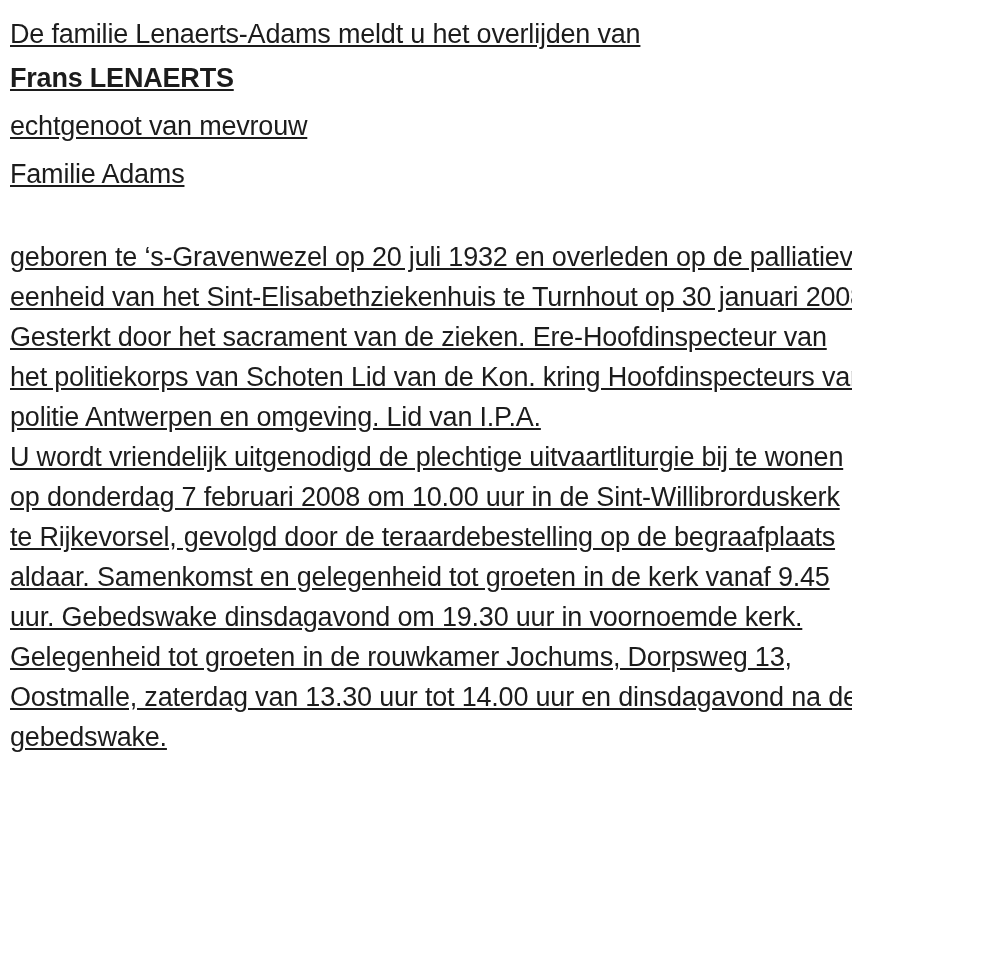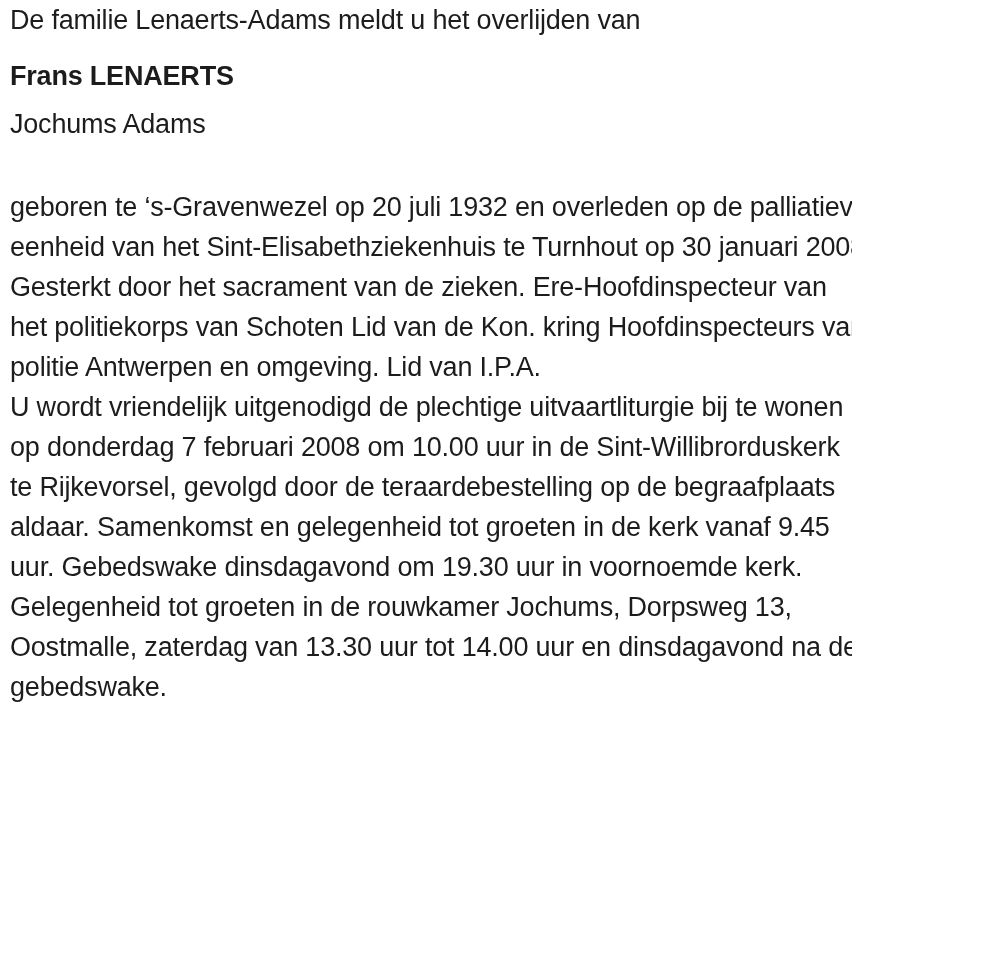--- a/index.html
+++ b/index.html
@@ -11,53 +11,55 @@
     height: 966px;
     background: #ffffff;
     overflow: hidden;
     font-family: "Liberation Sans", "DejaVu Sans", sans-serif;
     color: #1c1c1c;
   }
   .notice {
     box-sizing: border-box;
     width: 852px;
     height: 966px;
-    padding: 0 4px 0 10px;
+    padding: 14px 4px 0 10px;
     overflow: hidden;
+    text-decoration: underline;
   }
   .notice p {
     margin: 0;
     font-size: 27px;
     line-height: 40px;
     letter-spacing: -0.2px;
     white-space: pre;      
     font-weight: 400;
   }
   p.salutation   { margin-top: 39px; }
   p.deceased-name {
-    margin-top: 16px;
+    margin-top: 4px;
     font-weight: 700;
   }
   p.relation     { margin-top: 8px; }
   p.spouse       { margin-top: 8px; }
   p.biography    { margin-top: 43px; }
   p.ceremony     { }
   p.mourning     { margin-top: 35px; }
 </style>
 </head>
 <body>
 
 <main class="notice">
   <p class="announcement">De familie Lenaerts-Adams meldt u het overlijden van</p>
 
 
   <p class="deceased-name">Frans LENAERTS</p>
 
+  <p class="relation">echtgenoot van mevrouw</p>
 
-  <p class="spouse">Jochums Adams</p>
+  <p class="spouse">Familie Adams</p>
 
   <p class="biography">geboren te ‘s-Gravenwezel op 20 juli 1932 en overleden op de palliatieve
 eenheid van het Sint-Elisabethziekenhuis te Turnhout op 30 januari 2008.
 Gesterkt door het sacrament van de zieken. Ere-Hoofdinspecteur van
 het politiekorps van Schoten Lid van de Kon. kring Hoofdinspecteurs van
 politie Antwerpen en omgeving. Lid van I.P.A.</p>
 
   <p class="ceremony">U wordt vriendelijk uitgenodigd de plechtige uitvaartliturgie bij te wonen
 op donderdag 7 februari 2008 om 10.00 uur in de Sint-Willibrorduskerk
 te Rijkevorsel, gevolgd door de teraardebestelling op de begraafplaats

